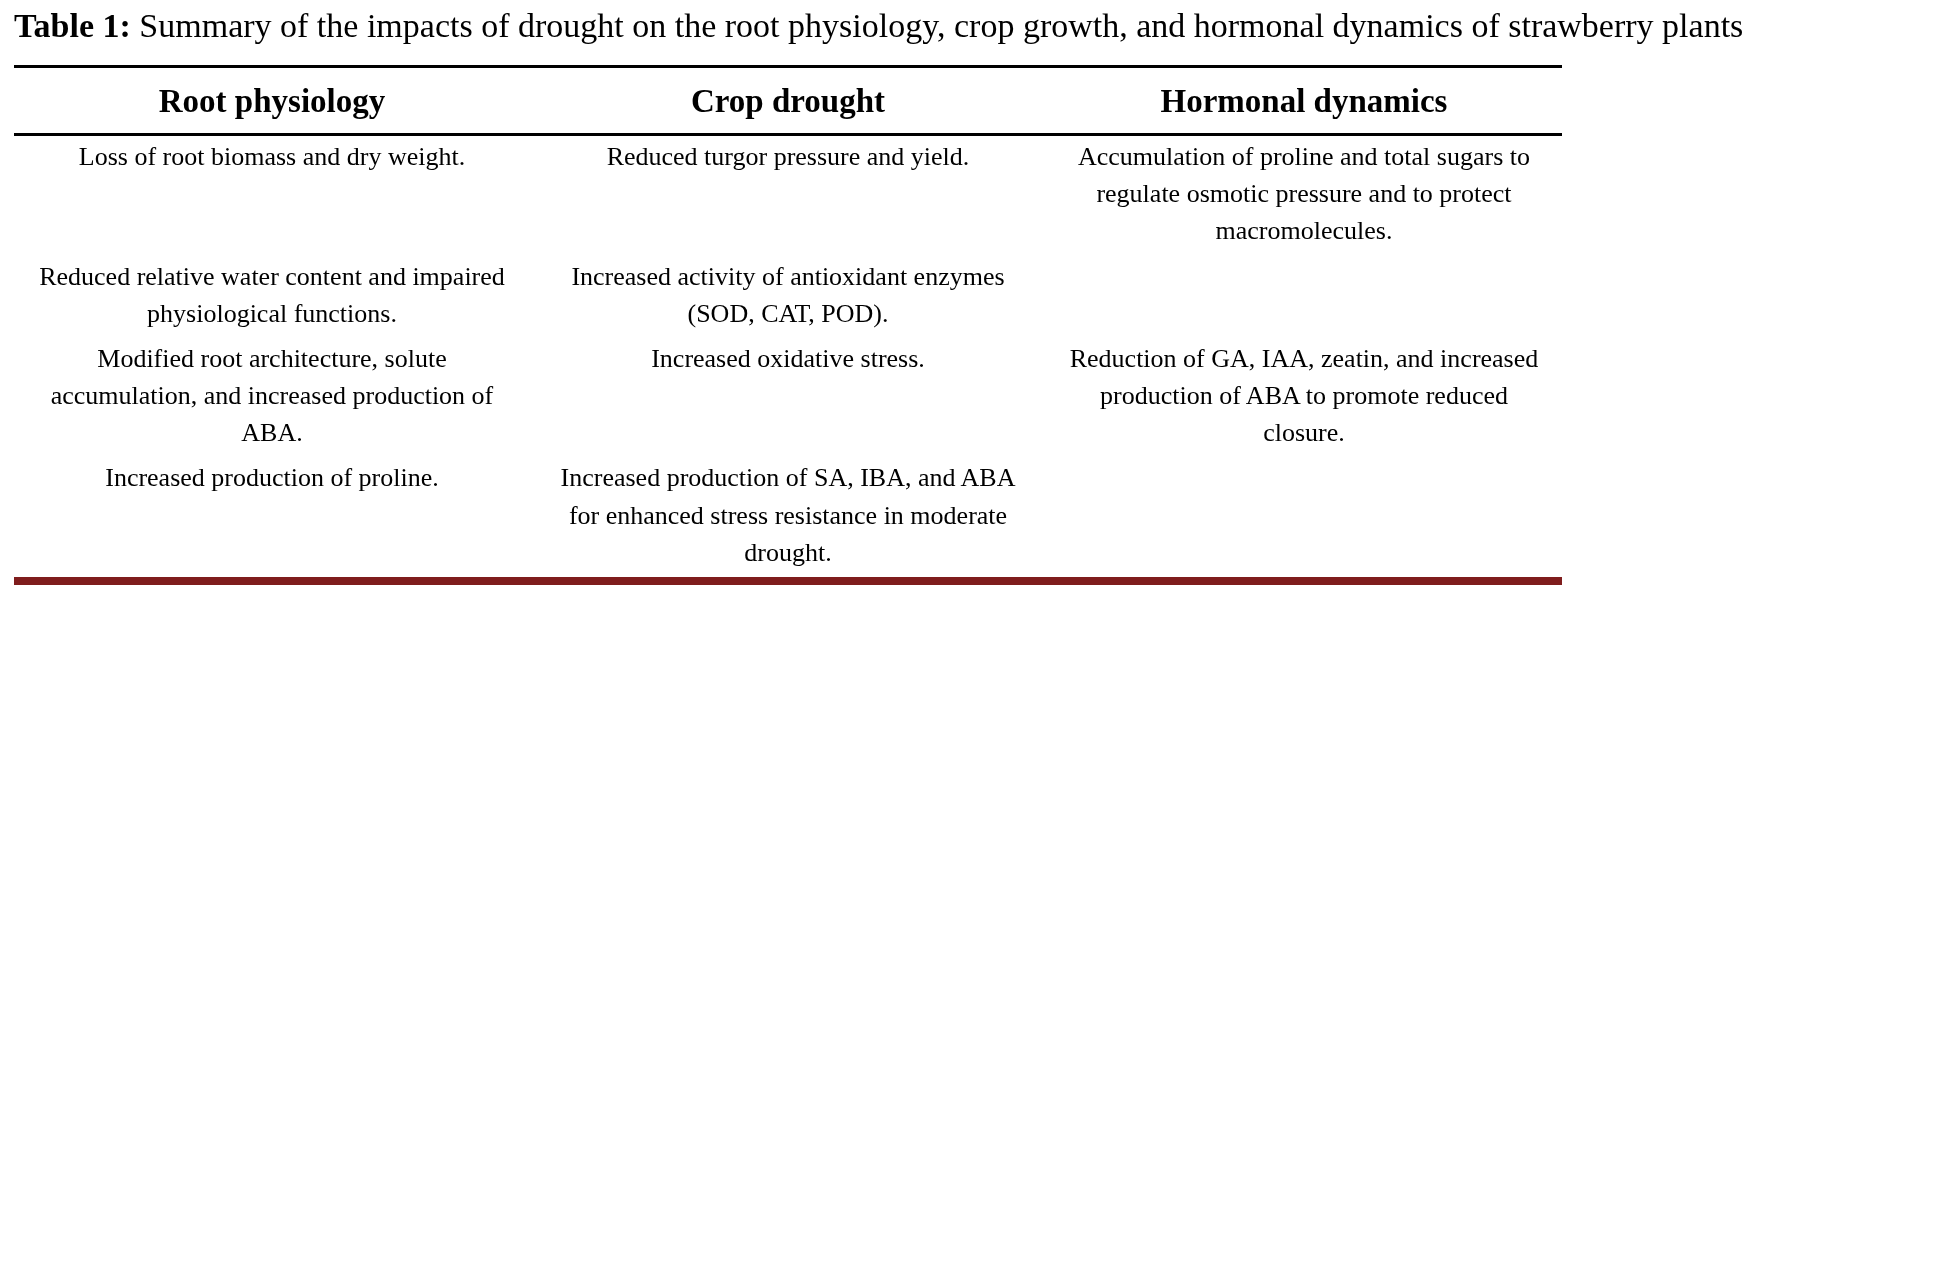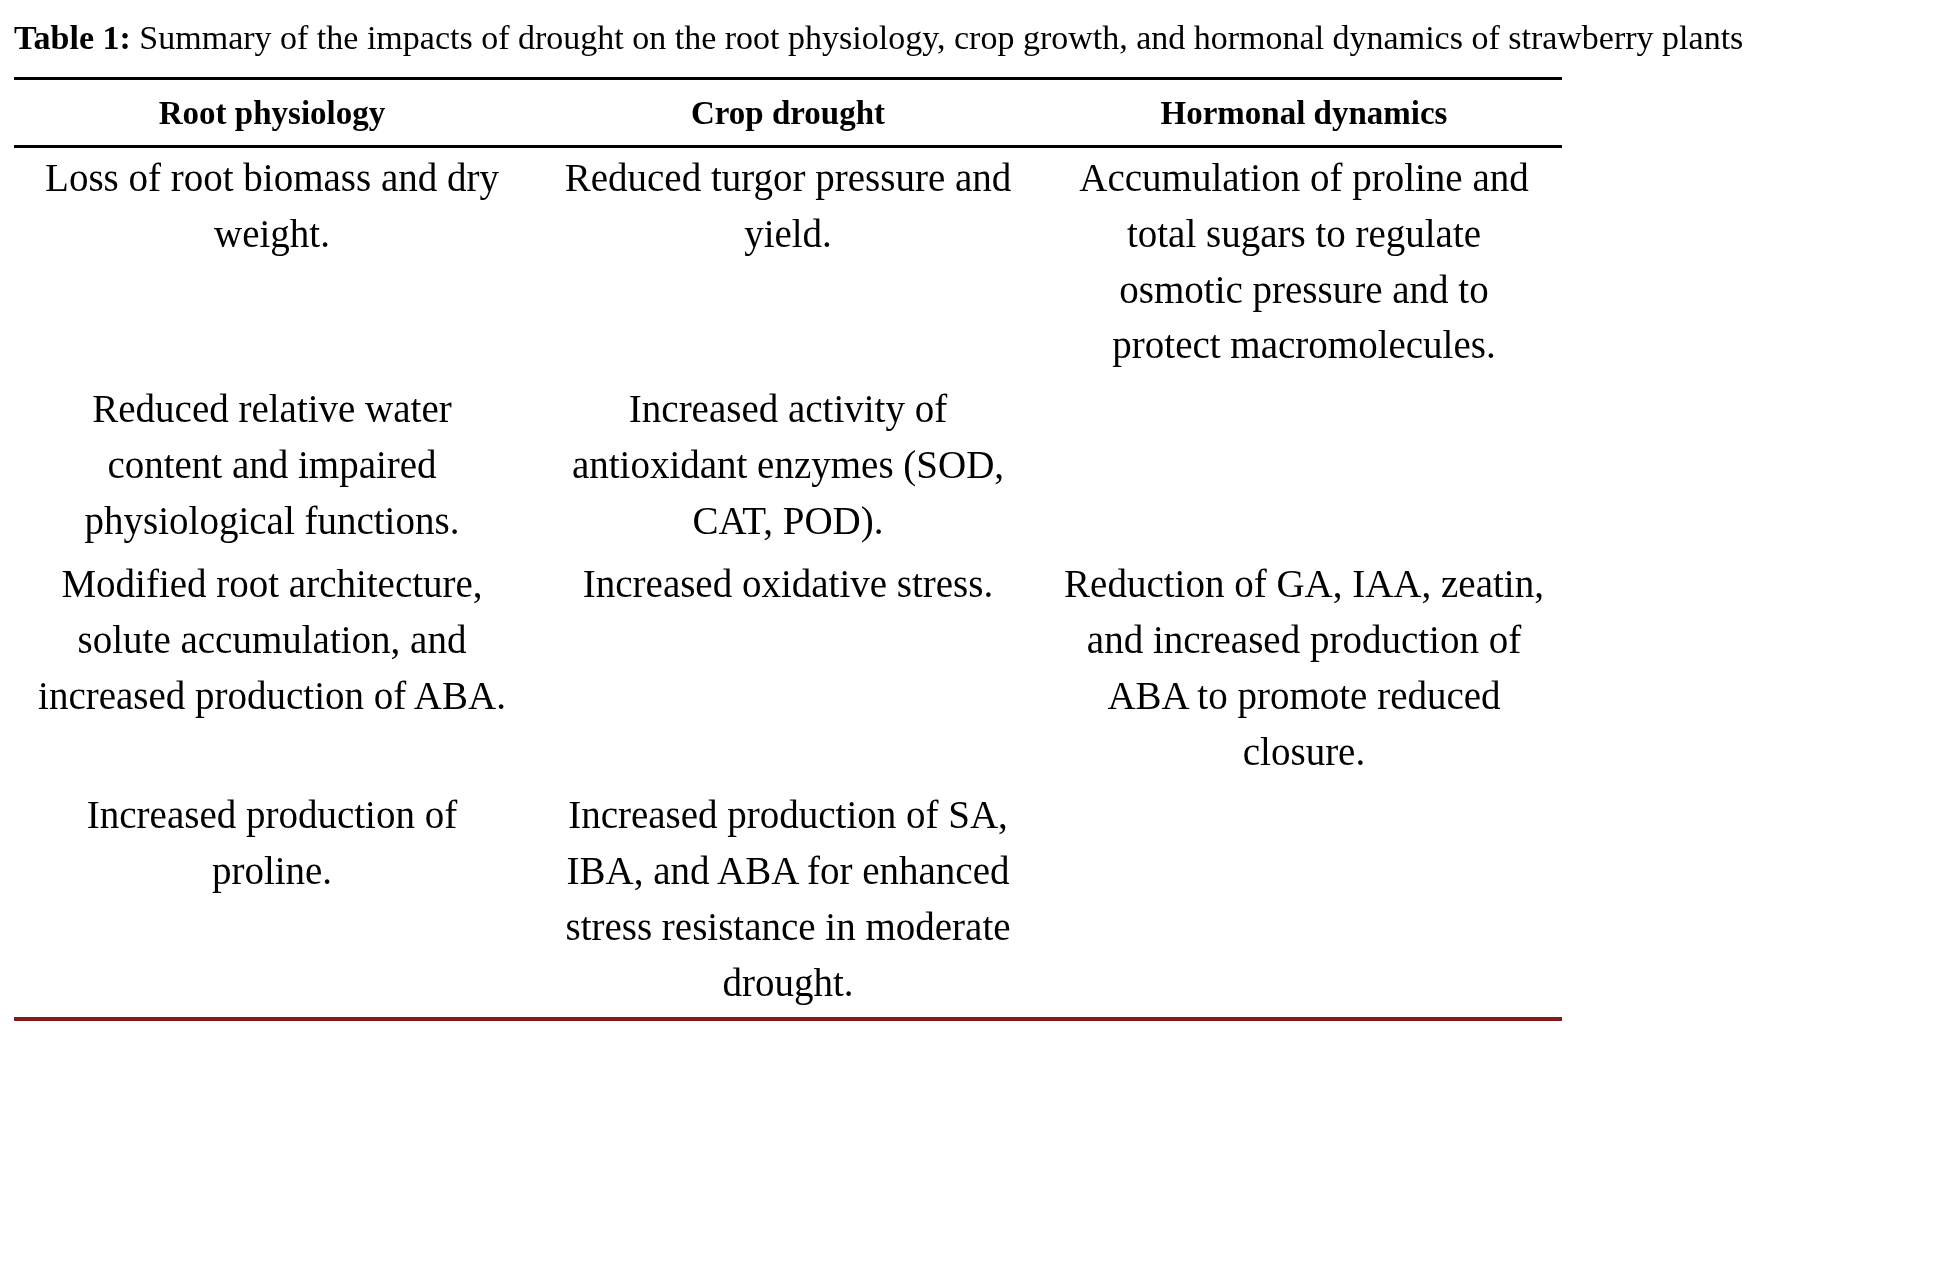--- a/index.html
+++ b/index.html
@@ -9,47 +9,47 @@
     background: #ffffff;
     color: #000000;
     font-family: "Liberation Serif", "DejaVu Serif", serif;
   }
   body {
     width: 1957px;
     height: 1261px;
     overflow: hidden;
   }
   .page {
-    padding: 16px 12px 0 14px;
+    padding: 4px 12px 0 14px;
   }
   .caption {
     margin: 0 0 16px 0;
     max-width: 1890px;
     font-size: 34px;
     line-height: 1.32;
     text-align: left;
   }
   .caption b { font-weight: bold; }
   .tbl {
     width: 1548px;
     border-top: 3px solid #000;
-    border-bottom: 4px solid #7f1d1d;
+    border-bottom: 8px solid #7f1d1d;
   }
   .trow {
     display: grid;
     grid-template-columns: 1fr 1fr 1fr;
     align-items: start;
   }
   .thead {
     border-bottom: 3px solid #000;
   }
   .cell {
     text-align: center;
     padding: 2px 18px 6px 18px;
-    font-size: 39px;
+    font-size: 26px;
     line-height: 1.43;
   }
   .thead .cell {
     font-weight: bold;
     font-size: 33px;
     padding: 10px 18px 8px 18px;
   }
 </style>
 </head>
 <body>

